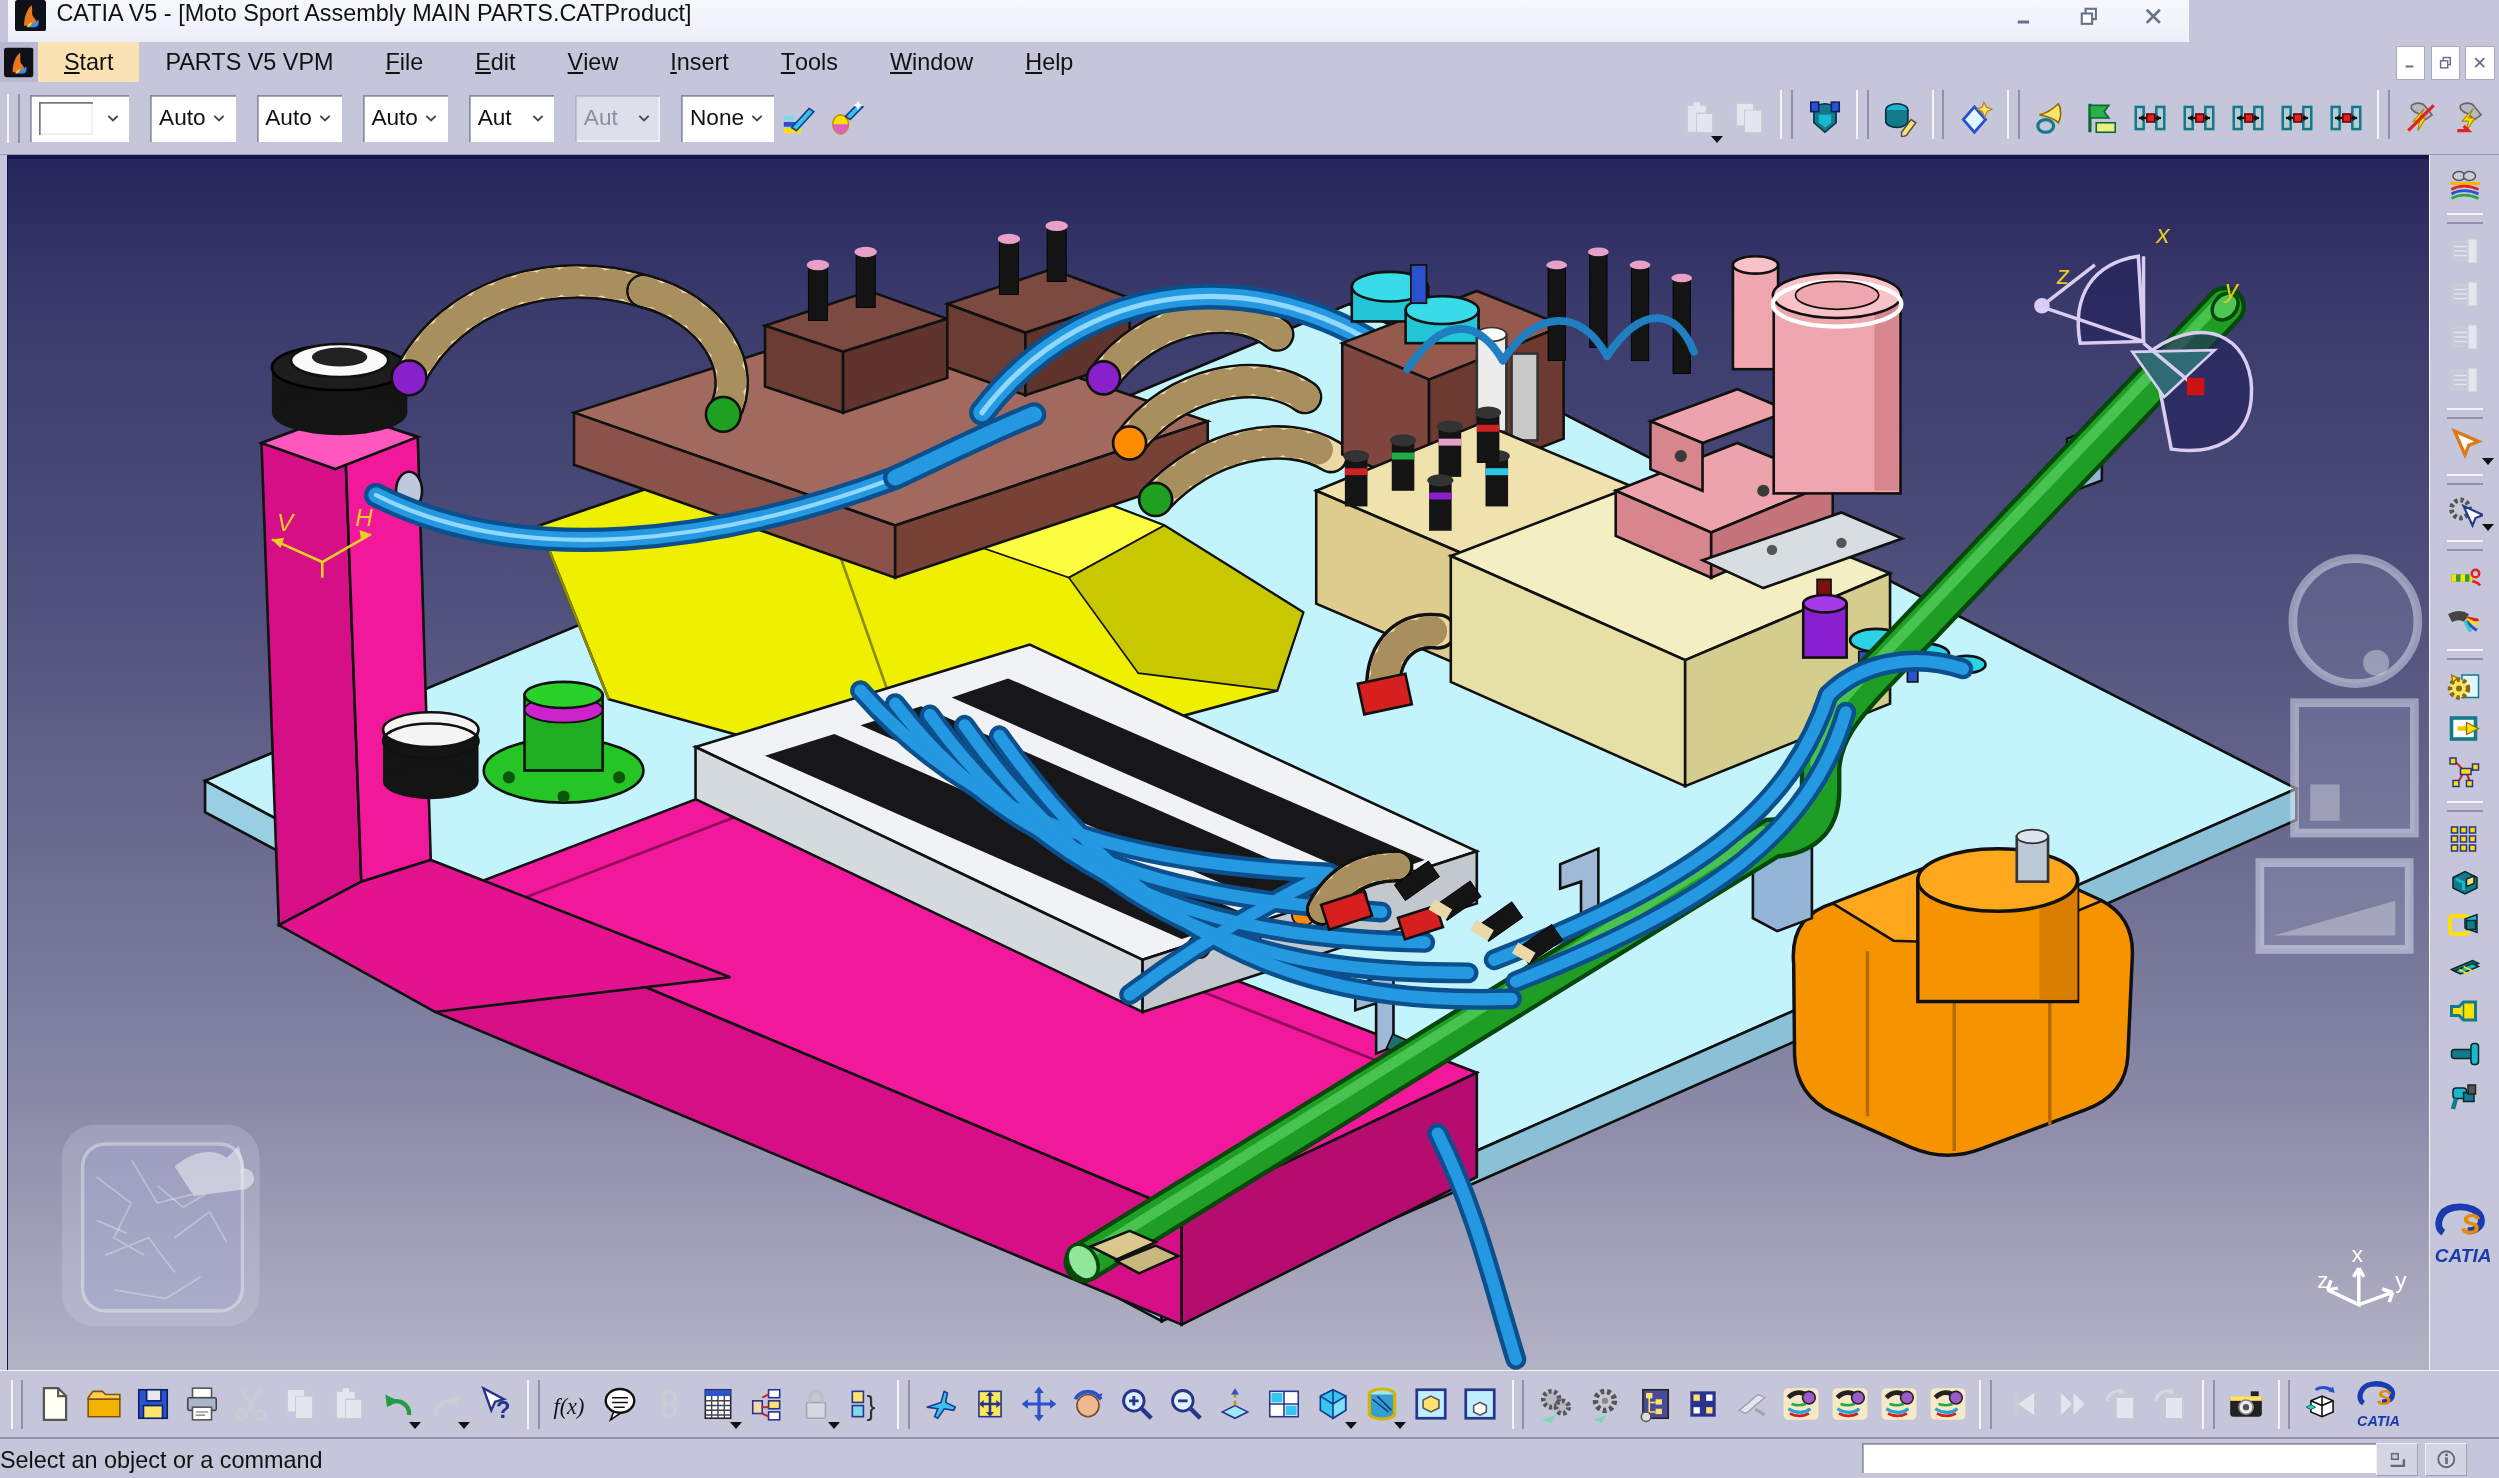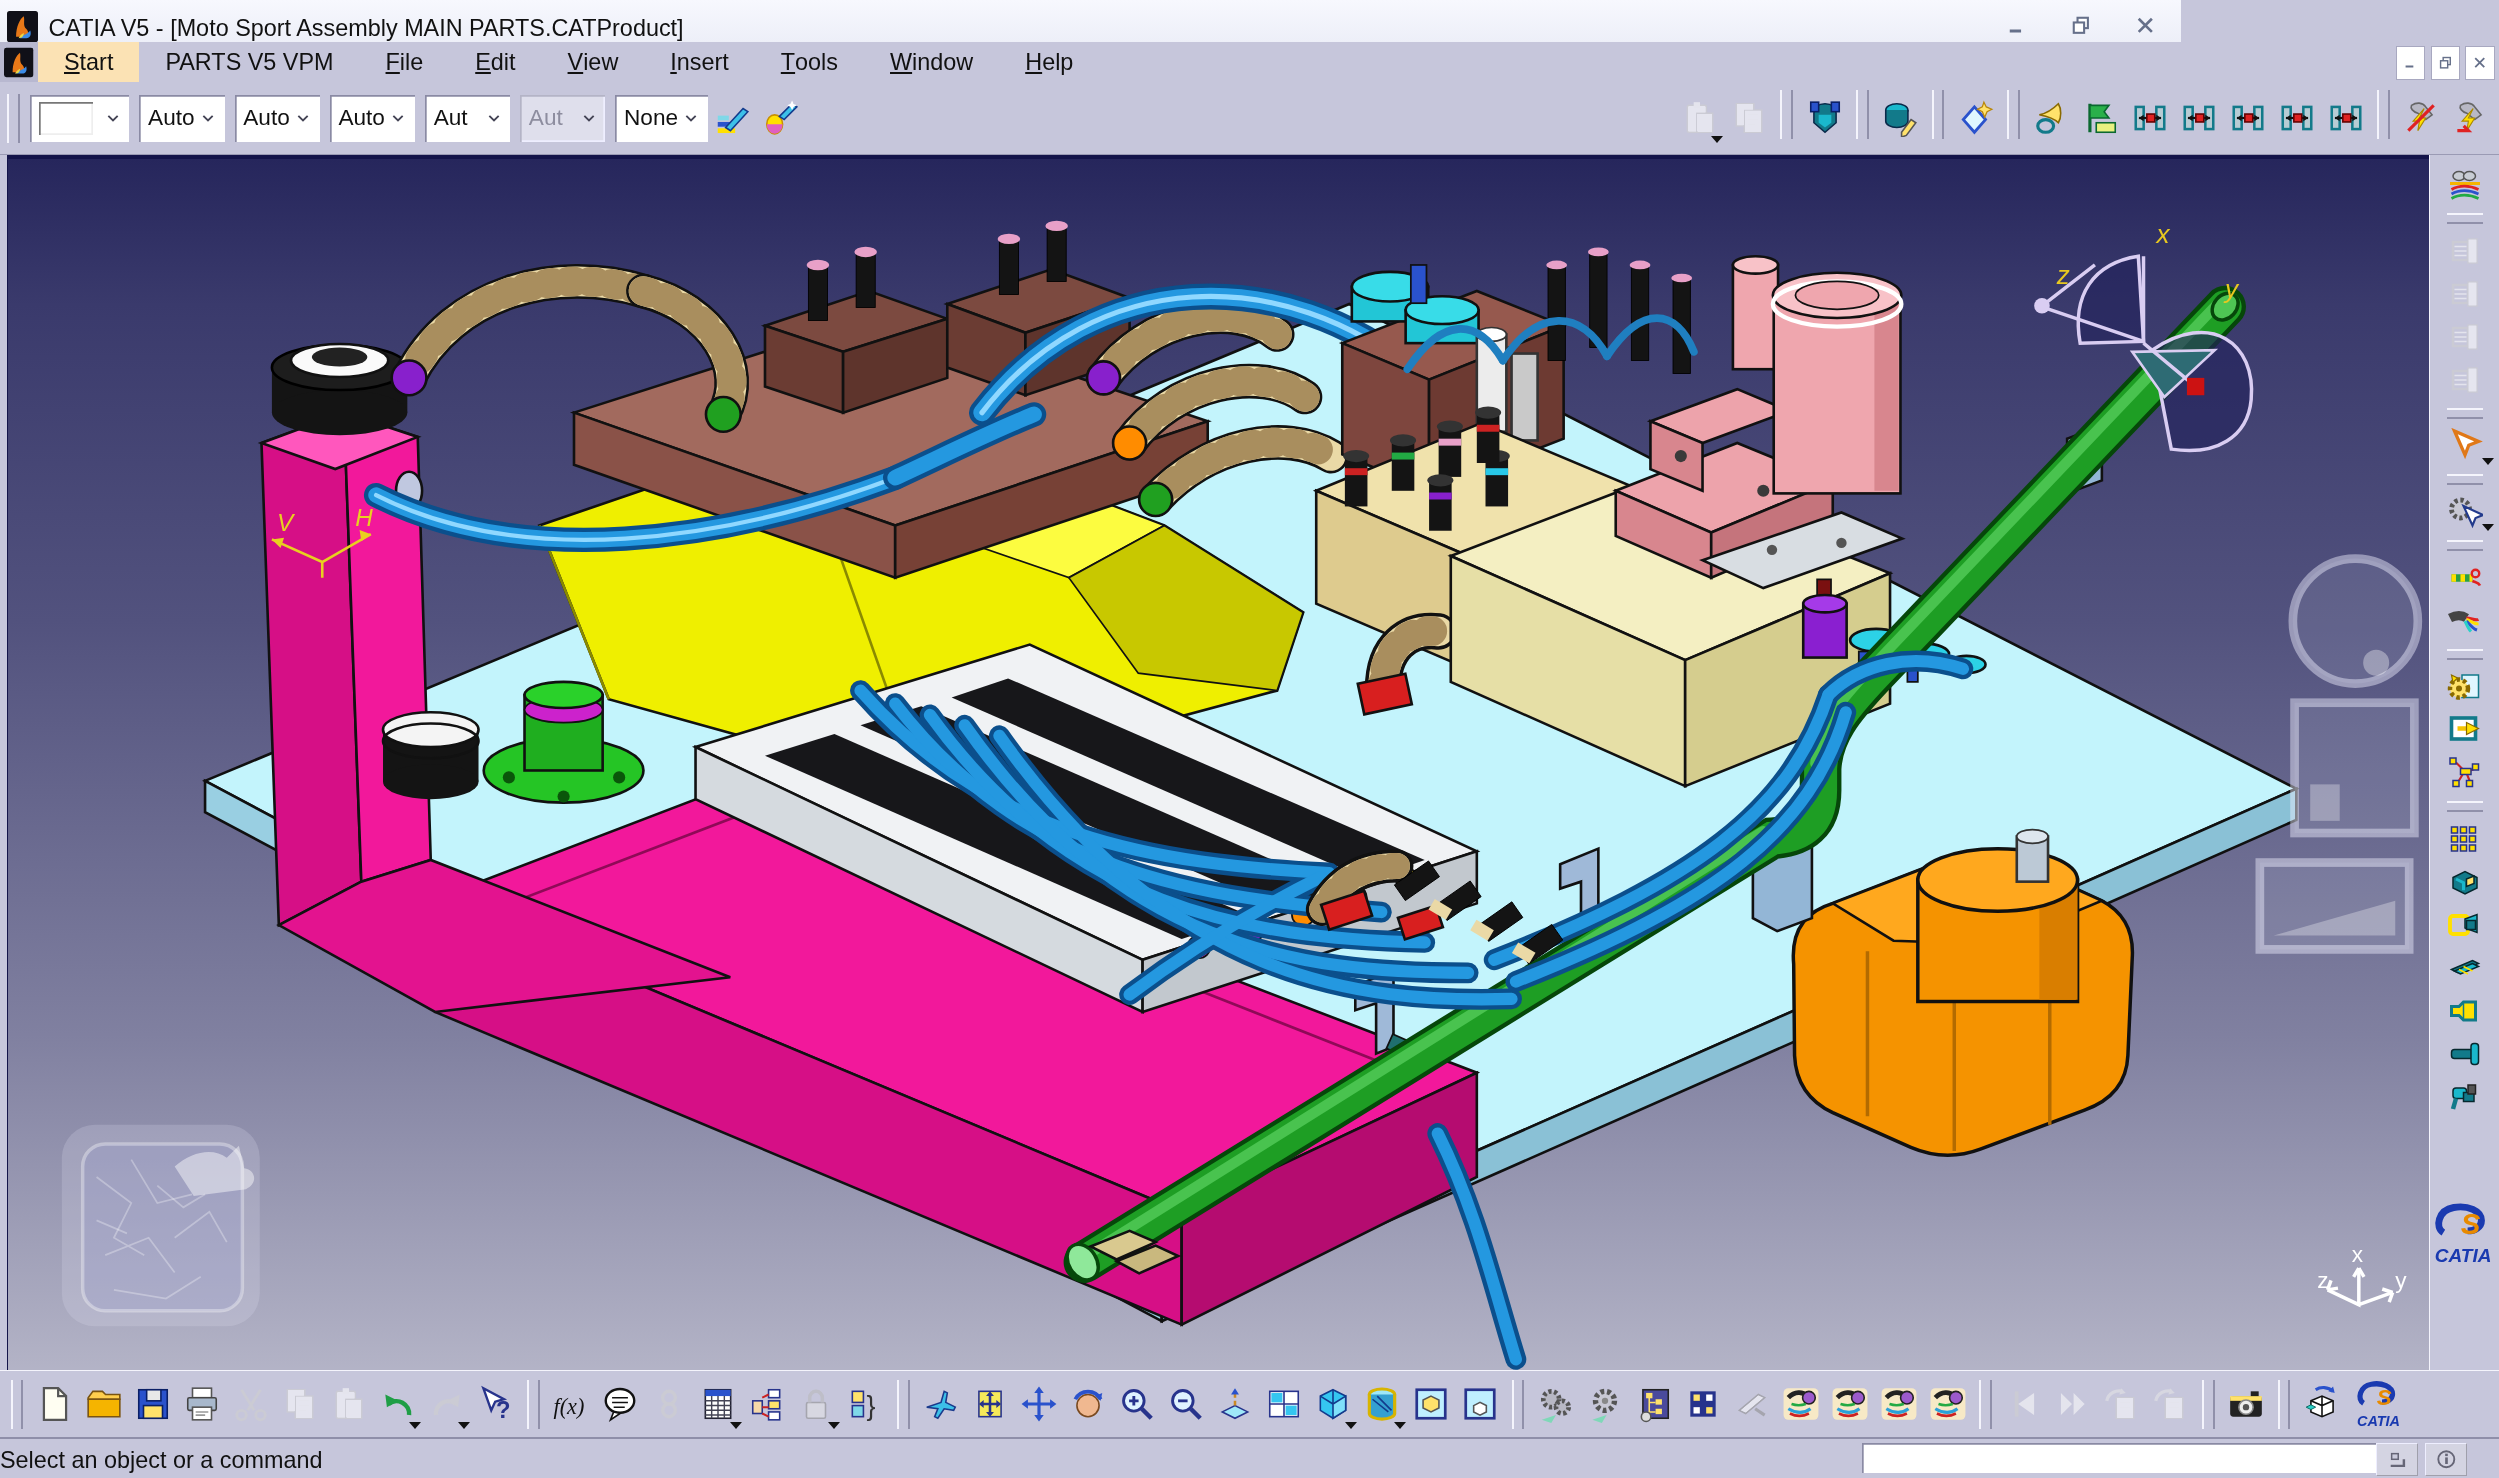--- a/index.html
+++ b/index.html
@@ -1,41 +1,41 @@
 <!DOCTYPE html>
 <html style="font-size:14px"><head>
 <meta charset="utf-8">
 <style>
   html,body{margin:0;padding:0}
   body{width:2500px;height:1479px;position:relative;overflow:hidden;
        font-family:"Liberation Sans",sans-serif;background:#c6c6db;color:#111}
   
-  .titlebar{position:absolute;left:0;top:0;width:2181px;height:42px;
-    background:linear-gradient(#f7f8fe,#edeff8);display:flex;align-items:flex-end;border-bottom:0.9px solid #d8d8e6}
+  .titlebar{position:absolute;left:8px;top:0;width:2181px;height:42px;
+    background:linear-gradient(#f7f8fe,#edeff8);display:flex;align-items:flex-start;border-bottom:0.9px solid #d8d8e6}
   .appicon{width:31px;height:31px;margin-left:7px}
   .title{font-size:23.4px;margin-left:10.4px;white-space:nowrap}
   .winbtns{margin-left:auto;display:flex;gap:24px;margin-right:15.6px}
   .winbtn{width:40px;height:33px;display:flex;align-items:center;justify-content:center;background:transparent;border:none}
   .winbtn svg{width:22.6px;height:22.6px}
   
   .menubar{position:absolute;left:0;top:42px;width:2500px;height:41px;background:#c6c6db;
     display:flex;align-items:stretch;border-bottom:0.9px solid #f4f4fc}
   .menuicon{width:38px;display:flex;align-items:center;justify-content:center;background:#b8b8d0}
   .menuicon svg{width:29.5px;height:33px}
   #menu-items{display:flex;align-items:stretch}
   .menu-item{display:flex;align-items:center;padding:0 26px;font-size:23.4px;cursor:default;white-space:nowrap}
   .menu-item.active{background:#fbe2b4}
   .childbtns{margin-left:auto;display:flex;gap:5.2px;align-items:center;margin-right:5.2px}
   .childbtn{width:29.5px;height:34px;background:#fff;border:0.9px solid #a8a8c0;display:flex;align-items:center;justify-content:center}
   .childbtn svg{width:17.4px;height:17.4px}
   
   .tb{position:absolute;left:0;top:82px;width:2500px;height:72px;background:#c6c6db;
       display:flex;align-items:center;border-bottom:1.7px solid #9a9ab4}
   .grip{width:8.7px;height:49px;margin:0 7px;border-left:2.6px solid #f4f4fc;border-right:2.6px solid #9090aa}
-  #combos{display:flex;align-items:center;gap:10px;margin-left:3.5px}
+  #combos{display:flex;align-items:center;gap:21px;margin-left:3.5px}
   .combo{height:47px;background:#fff;display:flex;align-items:center;
      box-shadow:inset 1.7px 1.7px 0 #8a8aa4,inset -1.7px -1.7px 0 #fff;padding:0 3.5px 0 8.7px}
   .combo .val{font-size:22.6px;min-width:47px}
   .combo .arr{width:26px;display:flex;justify-content:center}
   .combo.disabled{background:#dfdfec;color:#8d8d9f;box-shadow:inset 1.7px 1.7px 0 #b4b4c6,inset -1.7px -1.7px 0 #eef}
   .combo.swatch .sw{width:54px;height:33px;background:#fff;box-shadow:inset 1.7px 1.7px 0 #777,inset -1.7px -1.7px 0 #eee;margin-right:7px}
   .ticon{width:49px;height:56px;position:relative;display:flex;align-items:center;justify-content:center;background:transparent;border:none;padding:0}
   .ticon svg{width:38px;height:38px}
   .ticon.dis svg{filter:grayscale(1) brightness(1.35) opacity(.55)}
   .ticon .dd{position:absolute;right:0.9px;bottom:2.6px;width:0;height:0;

